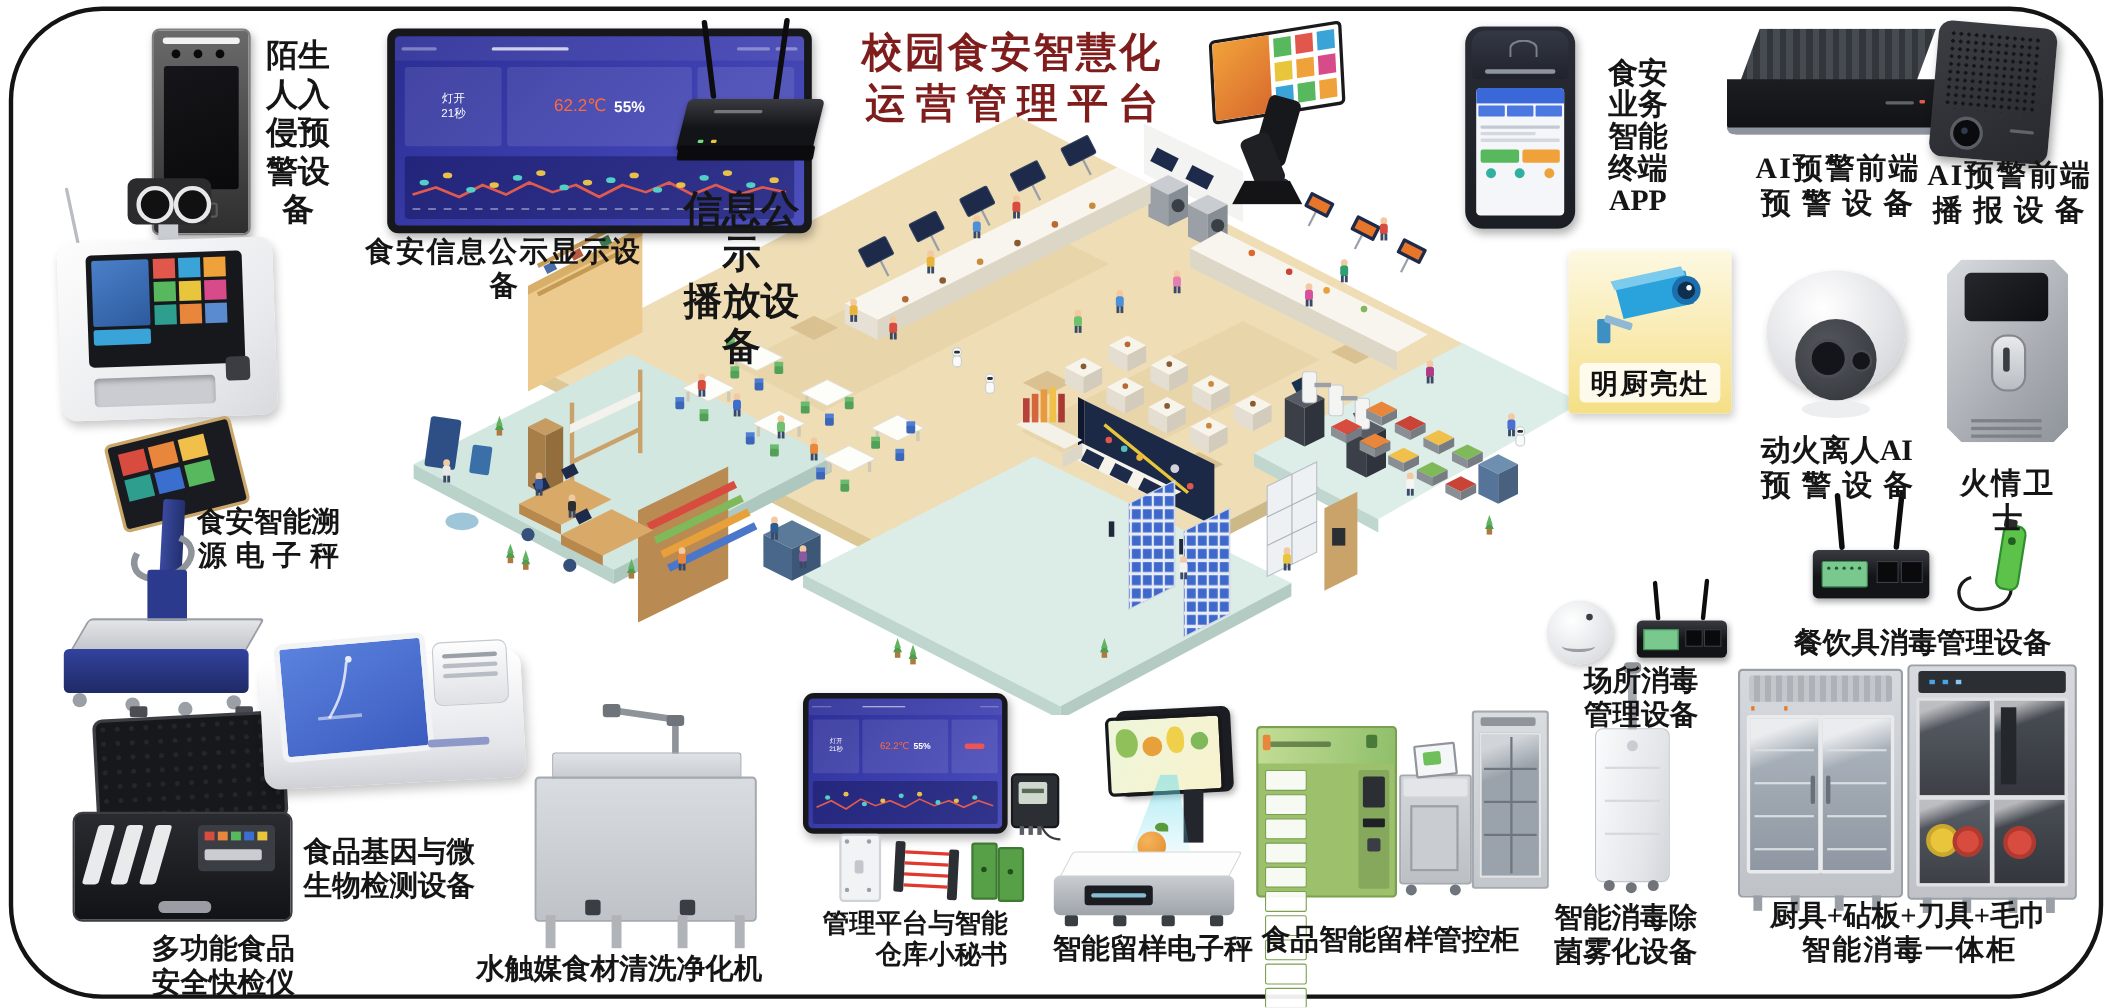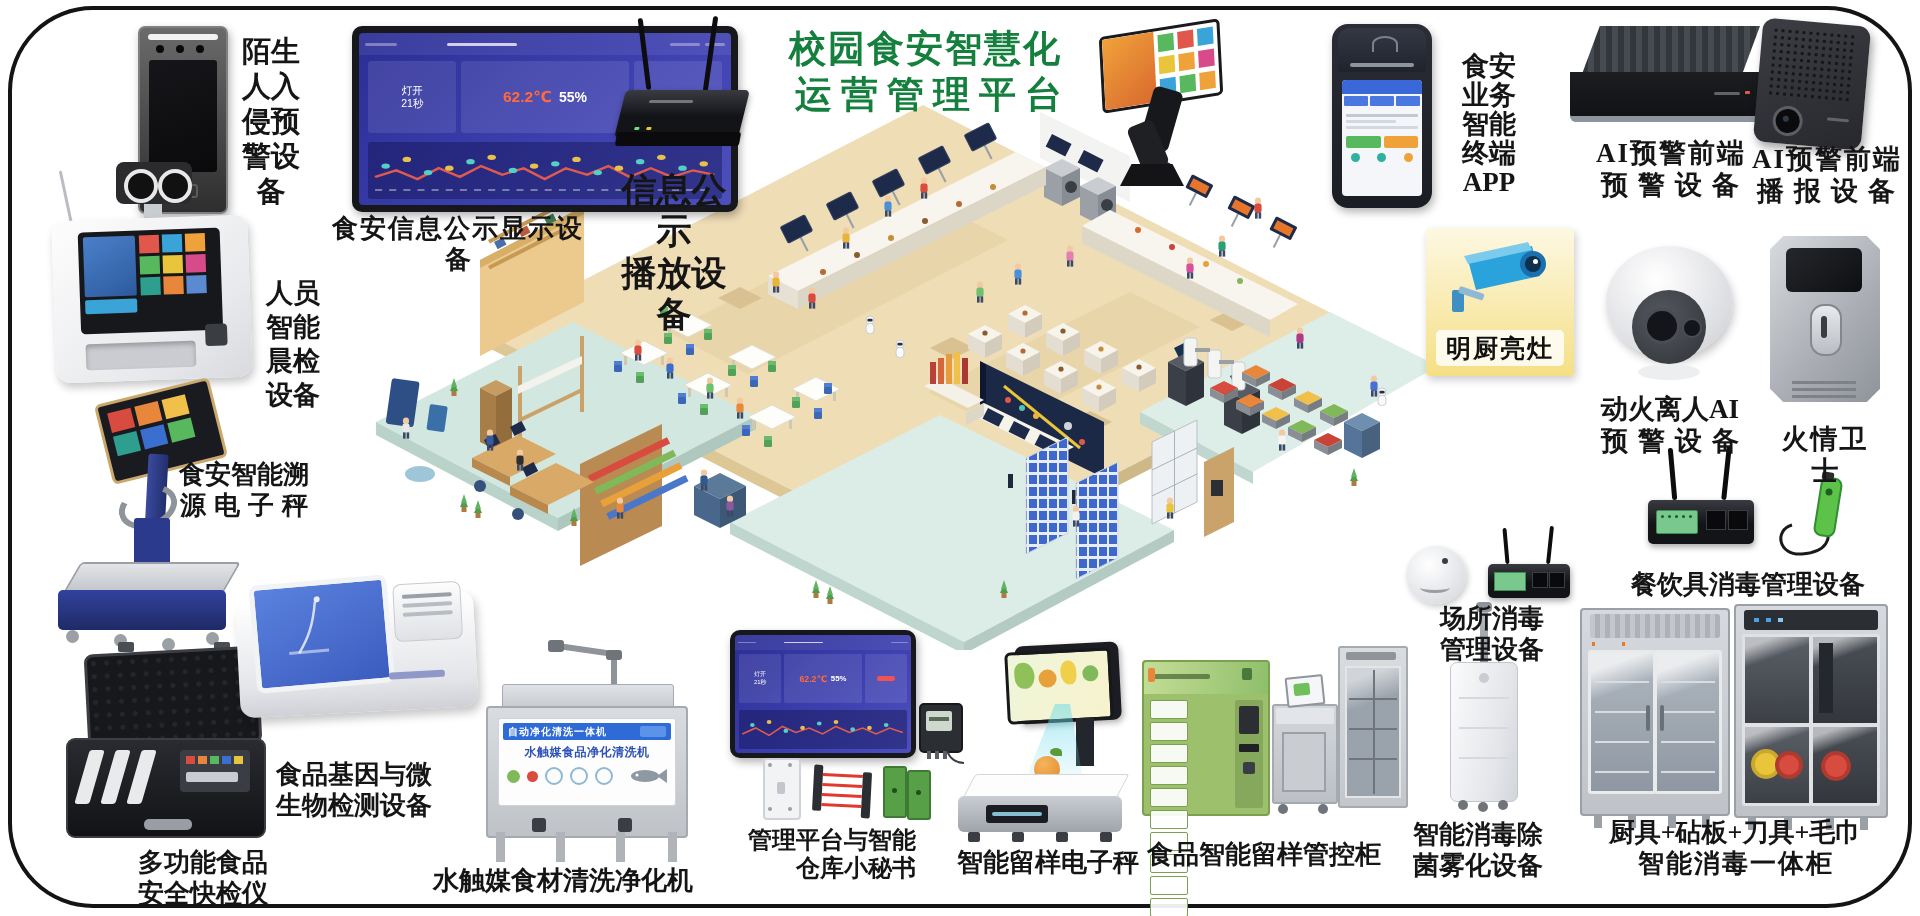--- a/index.html
+++ b/index.html
@@ -9,40 +9,40 @@
   
   .frame{position:absolute;left:8px;top:6px;right:8px;bottom:8px;border:4px solid #141414;border-radius:85px;}
   
   .lbl{position:absolute;font-family:"Liberation Serif","DejaVu Serif",serif;font-weight:700;color:#151515;
        text-align:center;line-height:1.18;z-index:6;}
   .lbl .ln{display:block;}
   .wrap2{word-break:break-all;}
   .ls2{letter-spacing:2px;margin-right:-2px;}
   .ls8{letter-spacing:8px;margin-right:-8px;}
   .ls10{letter-spacing:10px;margin-right:-10px;}
-  .title{position:absolute;left:778px;top:26px;width:284px;text-align:right;z-index:6;
-         font-family:"Liberation Serif","DejaVu Serif",serif;font-weight:900;color:#15803d;}
+  .title{position:absolute;left:778px;top:26px;width:284px;text-align:center;z-index:6;
+         font-family:"Liberation Serif","DejaVu Serif",serif;font-weight:900;color:#7f1d1d;}
   .title .t1{display:block;font-size:37px;letter-spacing:2px;line-height:46px;}
   .title .t2{display:block;font-size:37px;letter-spacing:9px;margin-right:-9px;line-height:46px;}
   
   .dev{position:absolute;z-index:5;}
   
   .monitor{position:absolute;background:#17181c;border-radius:10px;padding:7px;box-shadow:2px 4px 9px rgba(0,0,0,.3);z-index:5;}
   .dash{position:relative;width:100%;height:100%;background:linear-gradient(135deg,#2c2e96 0%,#3d3fae 55%,#4d4fbd 100%);
         border-radius:4px;overflow:hidden;}
   .dash-head{position:absolute;top:0;left:0;right:0;height:13%;background:rgba(255,255,255,.07);
              display:flex;align-items:center;gap:.5em;padding:0 .6em;}
   .hbar{display:inline-block;height:.28em;background:rgba(255,255,255,.75);border-radius:2px;}
   .hbar.dim{background:rgba(255,255,255,.35);}
   .dash-cards{position:absolute;top:16%;left:2.5%;right:2.5%;height:42%;display:flex;gap:.5em;}
   .dcard{background:rgba(255,255,255,.10);border-radius:.3em;flex:1;position:relative;overflow:hidden;
          display:flex;flex-direction:column;align-items:center;justify-content:center;}
   .dcard.mid{flex:1.9;flex-direction:row;gap:.7em;}
   .c1txt{color:#fff;font-size:1.05em;line-height:1.25;text-align:center;display:block;}
-  .tempv{color:#ff6a3c;font-size:1.55em;font-weight:bold;}
+  .tempv{color:#ff6a3c;font-size:1.55em;font-weight:normal;}
   .humv{color:#fff;font-size:1.4em;font-weight:bold;}
   .alert-pill{width:42%;height:.8em;background:#ff5448;border-radius:.4em;opacity:.9;}
   .dash-chart{position:absolute;bottom:3.5%;left:2.5%;right:2.5%;height:33%;background:rgba(10,12,62,.38);
               border-radius:.3em;}
   .dash-chart svg{width:100%;height:100%;display:block;}
   .m1{font-size:10px;}
   .m2{font-size:5.6px;}
   
   .router-body{position:absolute;background:linear-gradient(#3a3b41,#131418 55%);border-radius:5px;box-shadow:1px 3px 6px rgba(0,0,0,.35);}
   .antenna{position:absolute;width:5px;background:#0d0d10;border-radius:3px;}
@@ -808,23 +808,20 @@
     <div class="abs" style="left:4px;top:56px;width:196px;height:162px;background:linear-gradient(140deg,#fdfdfd,#e8e9ec 70%,#d8dade);border-radius:14px;box-shadow:2px 5px 9px rgba(0,0,0,.22);transform:rotate(-2deg);">
       <div class="abs" style="left:26px;top:12px;width:132px;height:92px;background:#17181c;border-radius:5px;padding:5px;overflow:hidden;">
         <i class="abs" style="left:5px;top:5px;width:52px;height:60px;background:linear-gradient(150deg,#4a80c9,#2d5a9e);border-radius:2px;"></i>
         <i class="abs" style="left:5px;top:68px;width:52px;height:14px;background:#3aa3d8;border-radius:2px;"></i>
         <i class="abs" style="left:61px;top:5px;width:20px;height:18px;background:#e2574c;box-shadow:23px 0 0 #3aa3d8,46px 0 0 #f0a23a,0 21px 0 #58b85e,23px 21px 0 #e8c53a,46px 21px 0 #d84b8a,0 42px 0 #2e9e8e,23px 42px 0 #e8873b,46px 42px 0 #5a8ad0;"></i>
       </div>
       <div class="abs" style="left:150px;top:108px;width:22px;height:22px;background:#3a3d42;border-radius:4px;"></div>
       <div class="abs" style="left:30px;bottom:12px;width:110px;height:26px;background:#caccd1;border-radius:4px;box-shadow:inset 0 3px 5px rgba(0,0,0,.25);"></div>
     </div>
   </div>
-  <div class="lbl wrap2" style="left:262px;top:276px;width:62px;font-size:27px;line-height:34px;">
-    <span>人员智能晨检设备</span>
-  </div>
 
   <div class="dev" style="left:54px;top:390px;width:198px;height:266px;">
     <div class="abs" style="left:48px;top:0;width:112px;height:76px;background:#1a1b20;border:3px solid #caa76a;border-radius:6px;transform:rotate(-14deg);overflow:hidden;">
       <i class="abs" style="left:8px;top:8px;width:24px;height:20px;background:#d84b3f;box-shadow:28px 0 0 #e8873b,56px 0 0 #f0c04a,0 24px 0 #2e9e8e,28px 24px 0 #3a6fd0,56px 24px 0 #58b85e;"></i>
     </div>
     <div class="abs" style="left:92px;top:64px;width:20px;height:100px;background:linear-gradient(90deg,#3a4a9e,#222f6e);transform:rotate(3deg);border-radius:3px;"></div>
     <div class="abs" style="left:64px;top:96px;width:48px;height:30px;border:6px solid #8f939a;border-radius:50%;border-top-color:transparent;transform:rotate(-20deg);"></div>
     <div class="abs" style="left:80px;top:128px;width:36px;height:52px;background:#2b3a8c;border-radius:3px;"></div>
     <div class="abs" style="left:16px;top:172px;width:156px;height:34px;background:linear-gradient(#e3e5e8,#b9bdc2);transform:skewX(-30deg);border-radius:4px;border:2px solid #9aa0a6;"></div>
     <div class="abs" style="left:4px;top:200px;width:168px;height:40px;background:linear-gradient(#32429e,#1f2a66);border-radius:5px;"></div>
@@ -872,39 +869,20 @@
   </div>
 
   <div class="dev" style="left:478px;top:640px;width:212px;height:228px;">
     <svg class="abs" style="left:40px;top:0;" width="140" height="70" viewBox="0 0 140 70">
       <path d="M96,68 L96,14 L40,6" stroke="#8f939a" stroke-width="6" fill="none"></path>
       <rect x="30" y="0" width="16" height="12" rx="3" fill="#6f747b"></rect>
       <rect x="88" y="10" width="16" height="10" rx="3" fill="#6f747b"></rect>
     </svg>
     <div class="abs" style="left:24px;top:44px;width:170px;height:30px;background:linear-gradient(#dfe2e6,#c0c4c9);border:1px solid #a5aab0;border-radius:3px;"></div>
     <div class="abs" style="left:8px;top:66px;width:198px;height:128px;background:linear-gradient(#d9dce0,#bfc3c8);border:2px solid #a5aab0;border-radius:4px;">
-      <div class="abs" style="left:10px;top:10px;right:10px;height:86px;background:#fdfdfd;border:1px solid #d0d3d7;border-radius:3px;overflow:hidden;">
-        <div style="margin:4px;height:17px;background:#2e6bd6;border-radius:2px;display:flex;align-items:center;justify-content:space-between;padding:0 5px;">
-          <span class="tinytext" style="color:#fff;font-size:10px;font-weight:bold;letter-spacing:1px;white-space:nowrap;">自动净化清洗一体机</span>
-          <i style="width:26px;height:11px;background:#5a93e8;border-radius:2px;flex:none;"></i>
-        </div>
-        <div class="tinytext" style="text-align:center;font-size:12px;font-weight:bold;color:#2b50b8;letter-spacing:.5px;">水触媒食品净化清洗机</div>
-        <div style="display:flex;align-items:center;gap:7px;padding:6px 8px 0;">
-          <i style="width:13px;height:13px;background:#7fb95a;border-radius:50%;flex:none;"></i>
-          <i style="width:11px;height:11px;background:#d84b3f;border-radius:50%;flex:none;"></i>
-          <i style="width:14px;height:14px;border:2px solid #8fb8d4;border-radius:50%;flex:none;"></i>
-          <i style="width:14px;height:14px;border:2px solid #8fb8d4;border-radius:50%;flex:none;"></i>
-          <i style="width:14px;height:14px;border:2px solid #8fb8d4;border-radius:50%;flex:none;"></i>
-          <svg width="40" height="18" viewBox="0 0 40 18" style="margin-left:auto;">
-              <ellipse cx="18" cy="9" rx="14" ry="6" fill="#8f99a4"></ellipse>
-              <polygon points="30,9 40,2 40,16" fill="#8f99a4"></polygon>
-              <circle cx="10" cy="8" r="1.5" fill="#fff"></circle>
-            </svg>
-        </div>
-      </div>
       <i class="abs" style="left:44px;bottom:4px;width:14px;height:14px;background:#3a3e44;border-radius:3px;box-shadow:86px 0 0 #3a3e44;"></i>
     </div>
     <i class="abs" style="left:18px;top:192px;width:9px;height:30px;background:#b0b4b9;box-shadow:60px 0 0 #b0b4b9,120px 0 0 #b0b4b9,172px 0 0 #b0b4b9;"></i>
   </div>
   <div class="lbl" style="left:432px;top:866px;width:262px;font-size:26px;">
     <span>水触媒食材清洗净化机</span>
   </div>
 
 </div>
 

